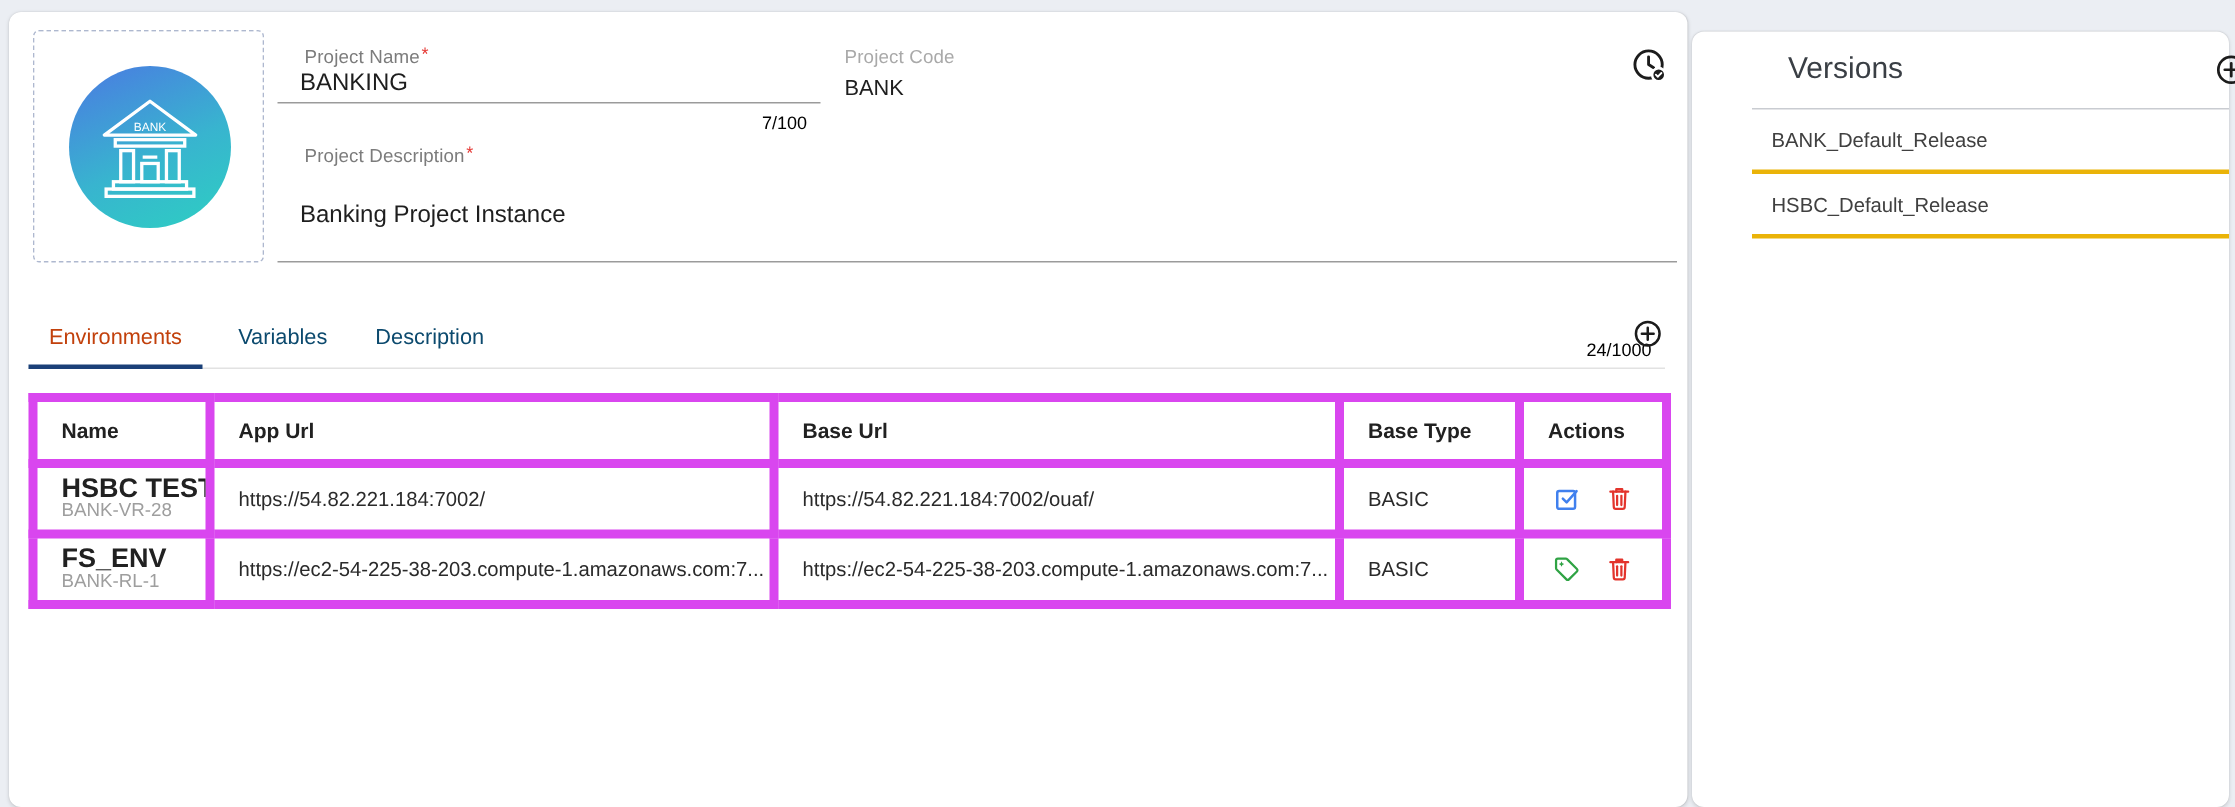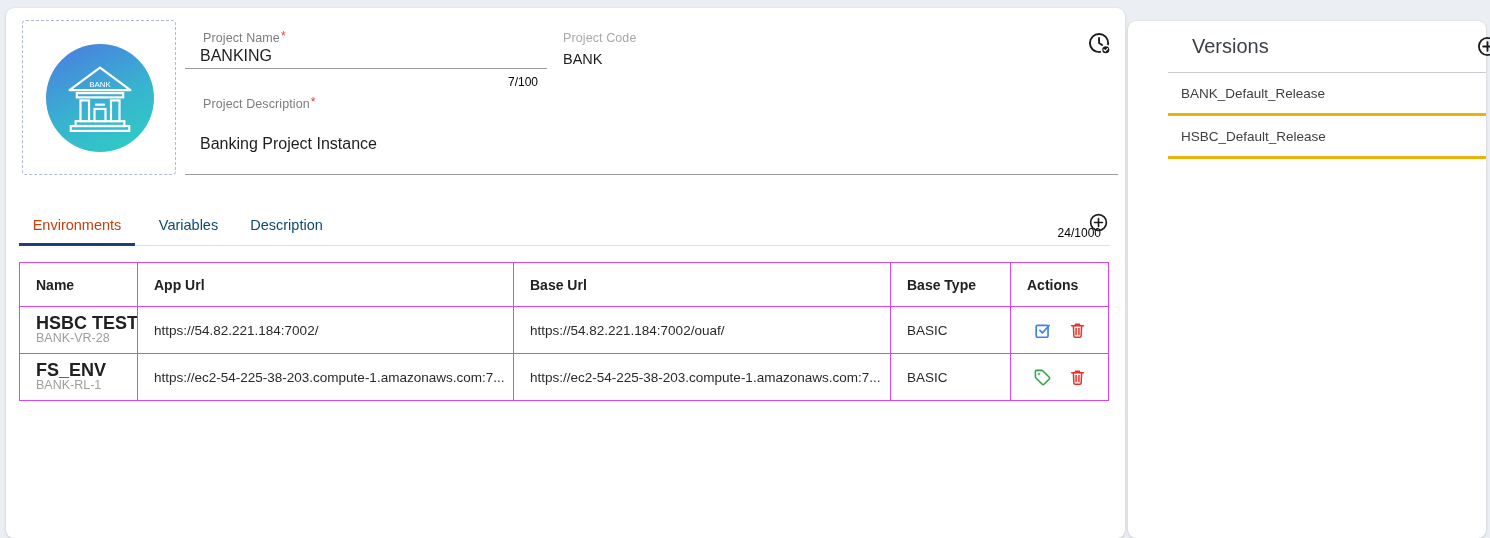--- a/index.html
+++ b/index.html
@@ -31,21 +31,21 @@
   
   .tab { position:absolute; top:209px; font-size:14.5px; font-weight:500;
     color:#0c4a6e; text-align:center; cursor:pointer; }
   .tab.active { color:#c2410c; }
   .tabs-line { position:absolute; left:13px; top:237px; width:1091px; height:1px; background:#e2e2e2; }
   .tabs-active-bar { position:absolute; left:13px; top:235px; width:116px; height:3px; background:#1b4078; }
 
   
   table.env { position:absolute; left:13px; top:254px; width:1089px;
     border-collapse:collapse; table-layout:fixed; background:#fff; }
-  table.env th, table.env td { border:1px solid #d946ef; padding:0 16px;
+  table.env th, table.env td { border:6px solid #d946ef; padding:0 16px;
     text-align:left; overflow:hidden; white-space:nowrap; }
   table.env th { height:44px; font-size:14px; font-weight:700; color:#212121; }
   table.env td { height:47px; font-size:13.5px; color:#2a2a2a; }
   .cell-name { font-weight:700; font-size:18px; color:#212121; line-height:15px; }
   .cell-code { font-size:12.5px; color:#9e9e9e; line-height:14px; }
   th.col-actions, td.col-actions { text-align:center; padding:0 8px; }
   .actions-wrap { display:flex; justify-content:center; align-items:center; gap:16px; }
   .actions-wrap .act-icon { cursor:pointer; line-height:0; }
 
   

